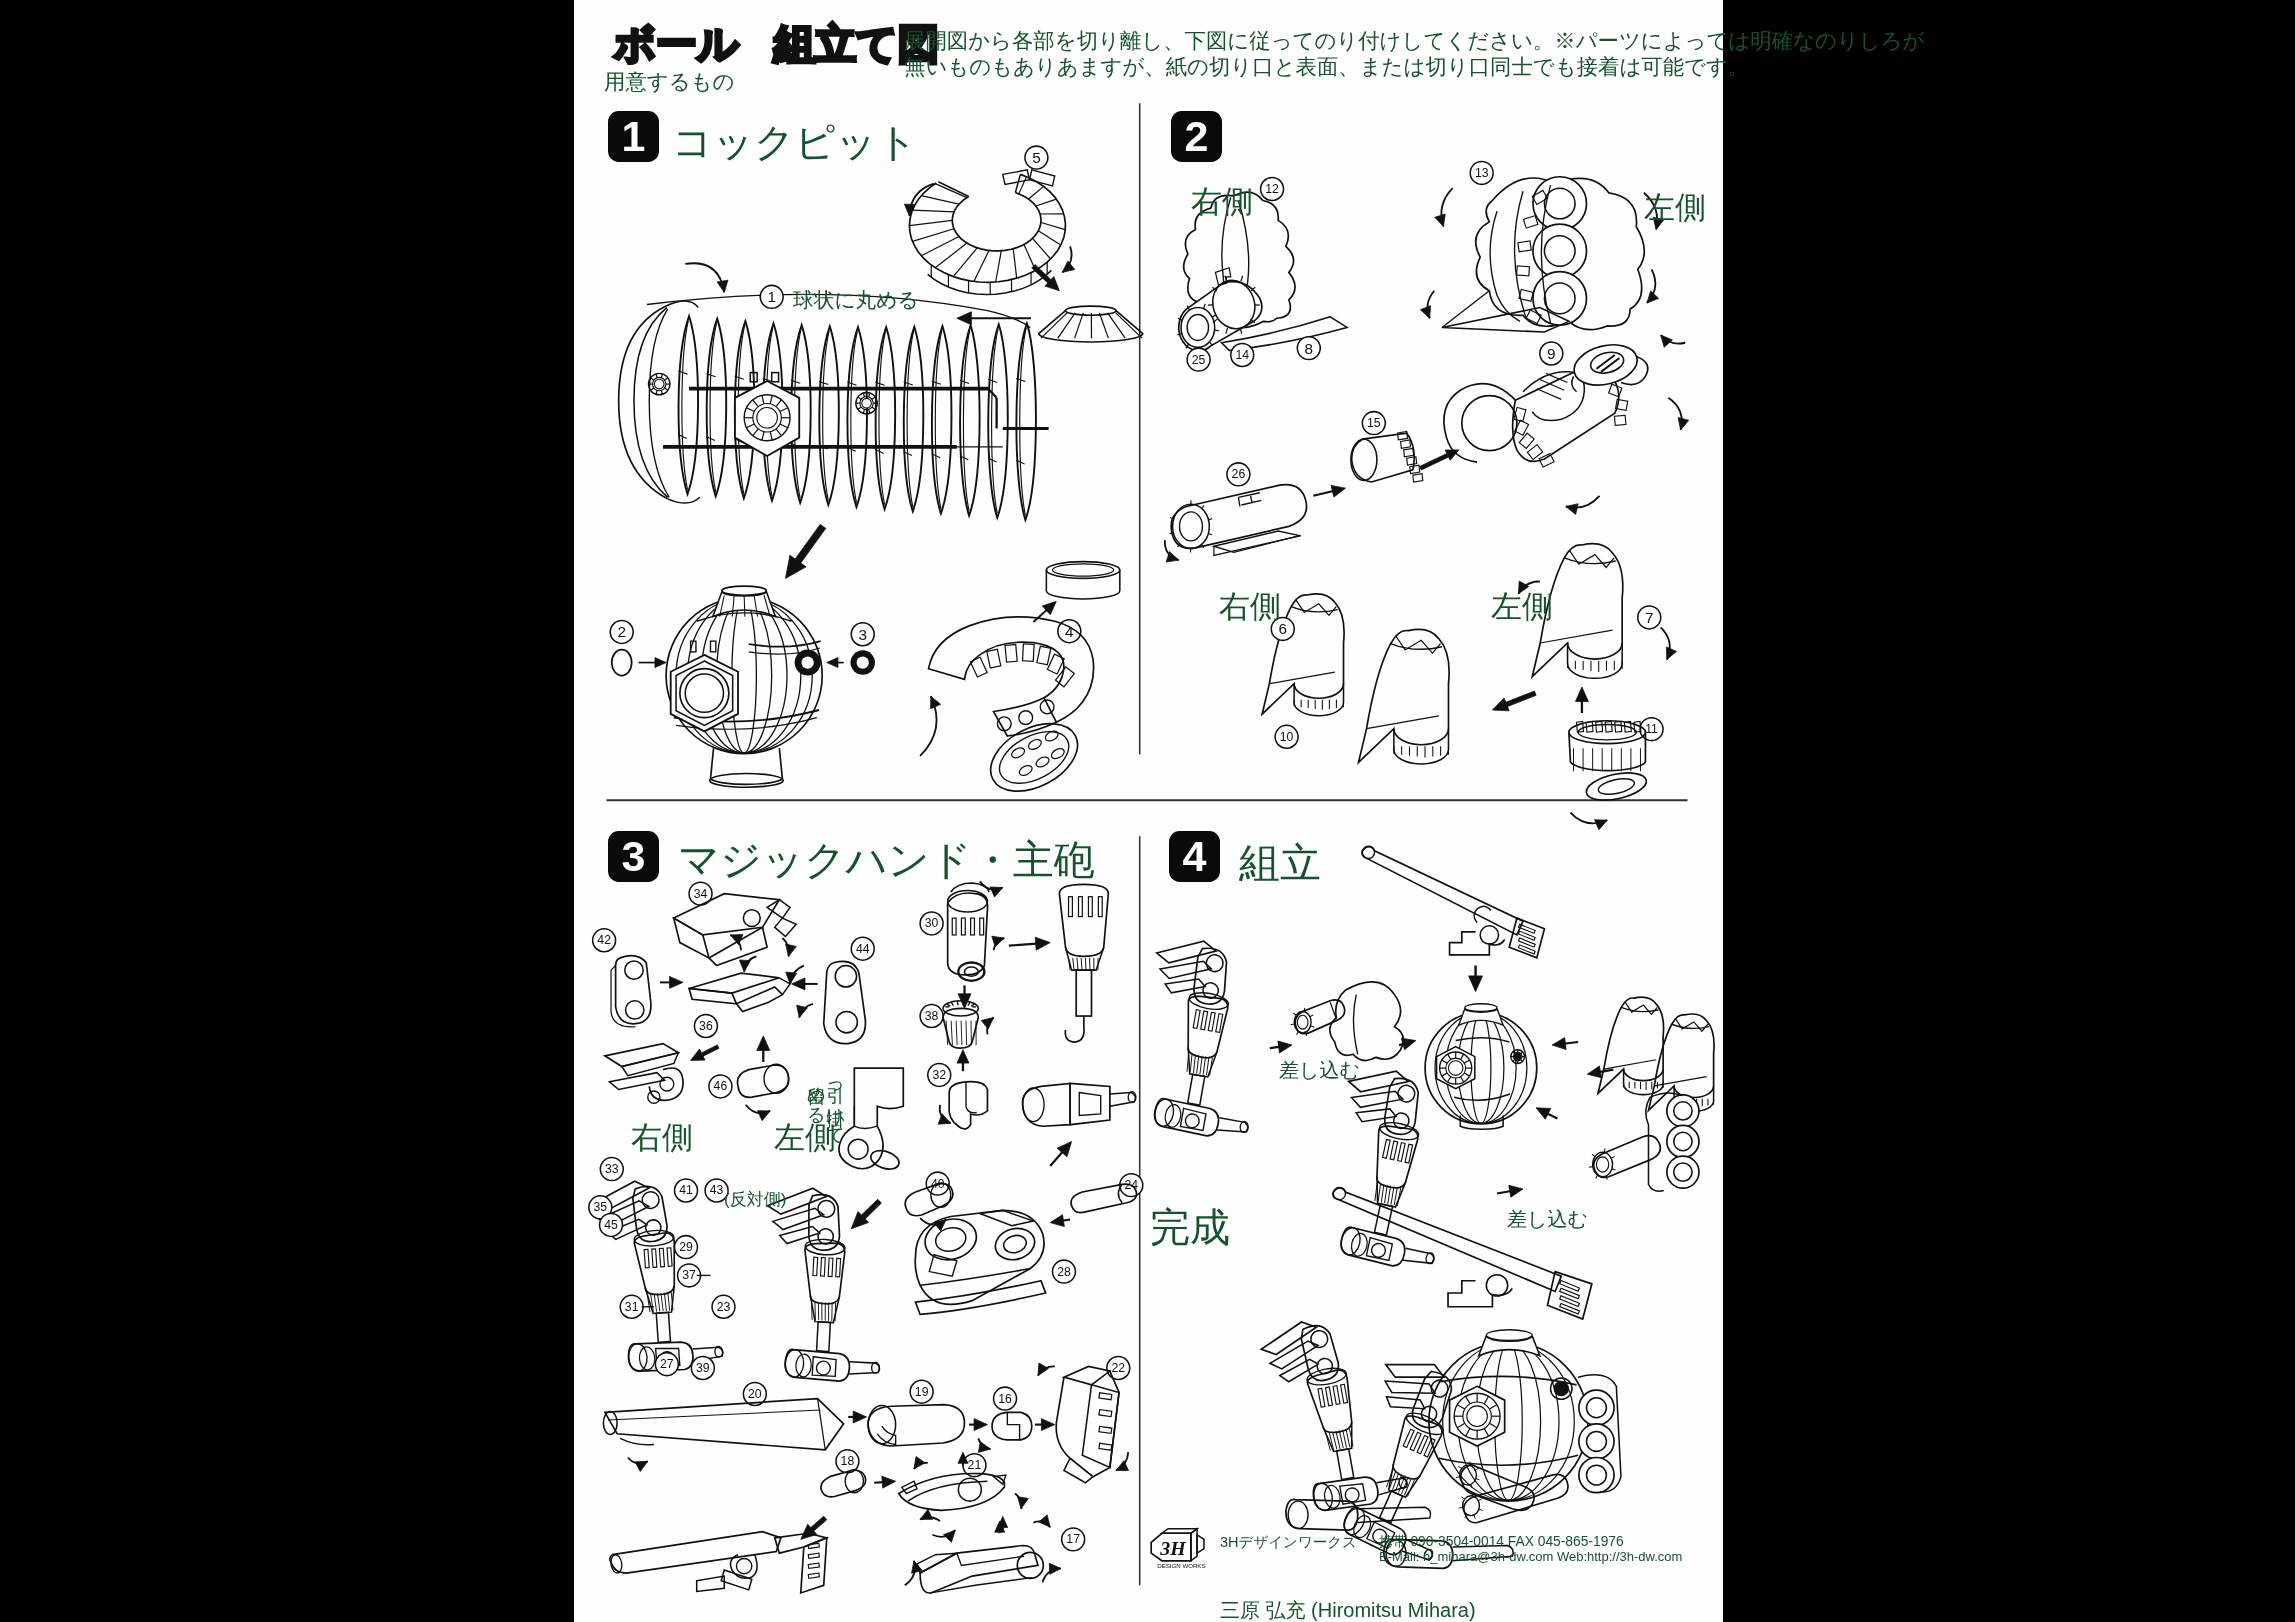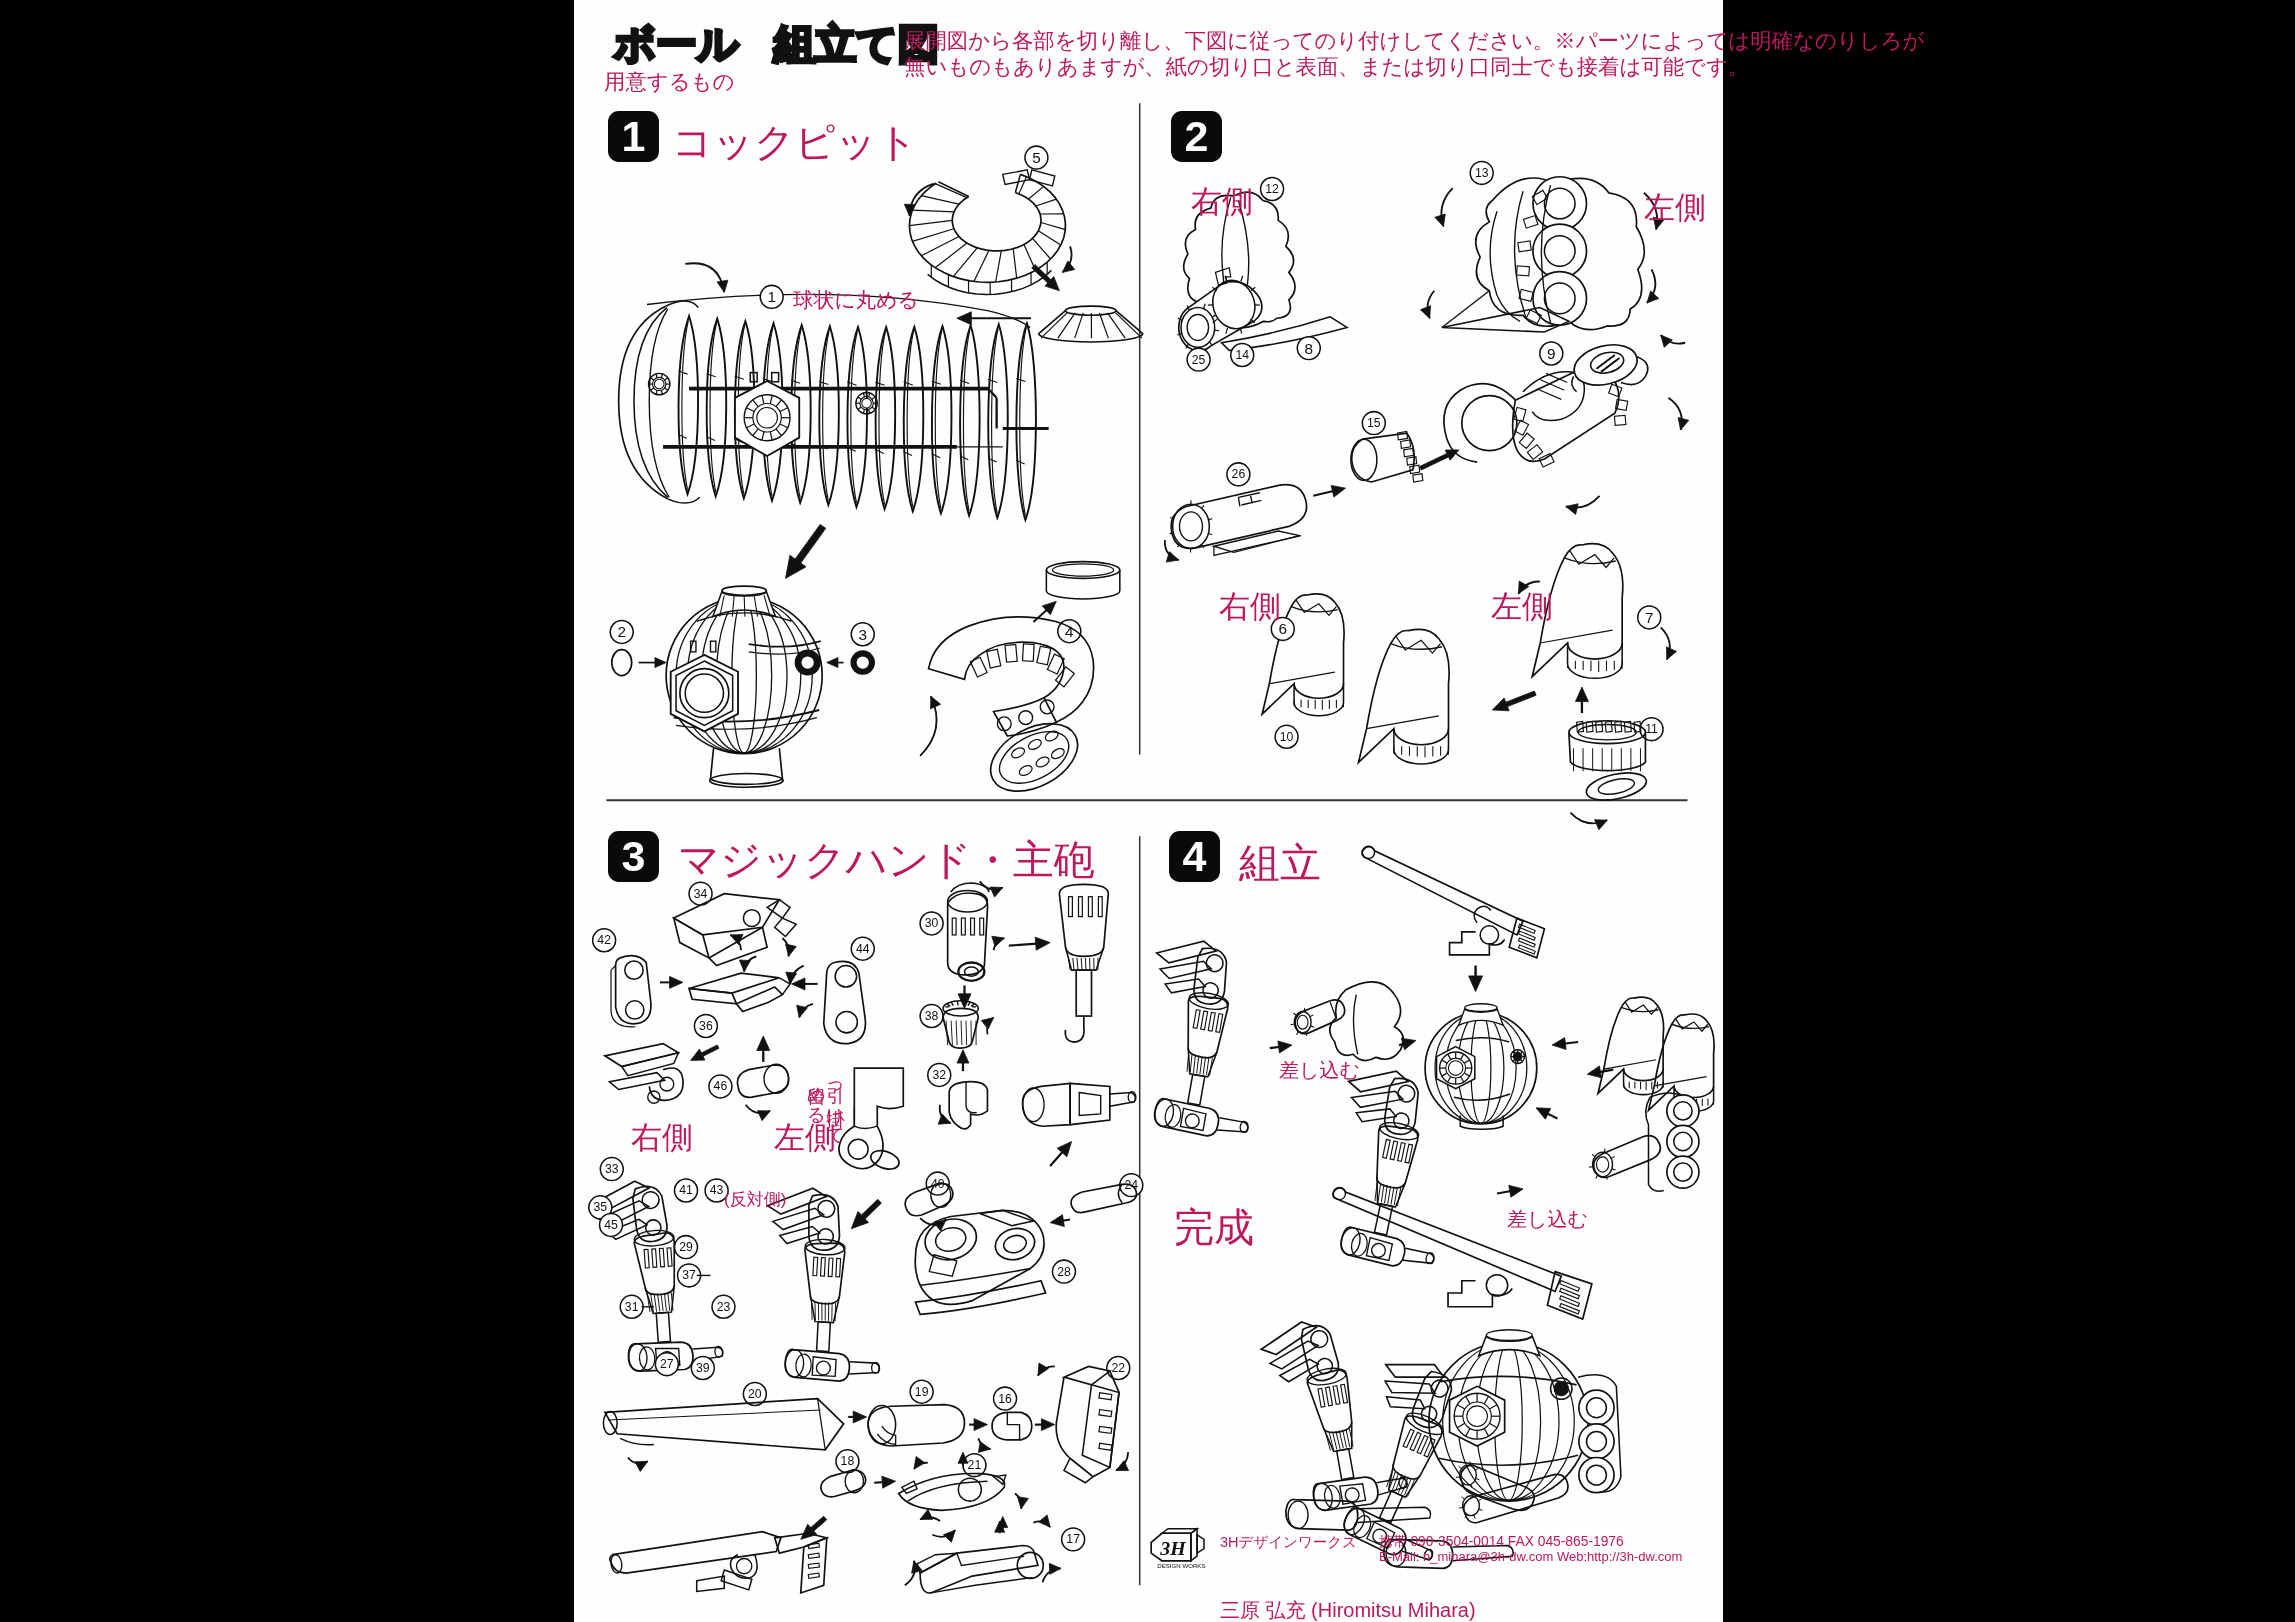--- a/index.html
+++ b/index.html
@@ -1,17 +1,17 @@
 <!DOCTYPE html>
 <html style="font-size:12.2px"><head><meta charset="utf-8">
 <style>
 html,body{margin:0;padding:0;background:#000;}
 #stage{position:relative;width:2295px;height:1622px;background:#000;overflow:hidden;}
 #page{position:absolute;left:574px;top:0;width:1149px;height:1622px;background:#fefefe;}
-.t{position:absolute;color:#be185d;font-family:"Liberation Sans",sans-serif;white-space:nowrap;}
+.t{position:absolute;color:#14532d;font-family:"Liberation Sans",sans-serif;white-space:nowrap;}
 .badge{position:absolute;width:51px;height:51px;background:#0a0a0a;border-radius:10.7px;color:#fff;
  font-family:"Liberation Sans",sans-serif;font-weight:bold;font-size:43px;text-align:center;line-height:51px;}
 svg{position:absolute;left:0;top:0;}
 </style></head><body>
 <div id="stage">
     <div id="page">
 <svg width="1149" height="1622" viewBox="0 0 1501 2120">
         <line x1="739.0" y1="135.0" x2="739.0" y2="986.0" stroke="#333" stroke-width="2"></line>
         <line x1="42.0" y1="1046.0" x2="1455.0" y2="1046.0" stroke="#333" stroke-width="2.6"></line>
         <line x1="739.0" y1="1093.0" x2="739.0" y2="2072.0" stroke="#333" stroke-width="2"></line>
@@ -1158,21 +1158,21 @@
       <div class="badge" style="left:595px;top:831px;">4</div>
       <div class="t" style="font-size:40px;left:98px;top:115px;text-align:center;">コックピット</div>
       <div class="t" style="font-size:41px;left:104px;top:833px;">マジックハンド・主砲</div>
       <div class="t" style="font-size:41px;left:665px;top:836px;">組立</div>
       <div class="t" style="font-size:31px;left:617px;top:181px;">右側</div>
       <div class="t" style="font-size:31px;left:1070px;top:187px;">左側</div>
       <div class="t" style="font-size:31px;left:645px;top:586px;">右側</div>
       <div class="t" style="font-size:31px;left:917px;top:586px;">左側</div>
       <div class="t" style="font-size:31px;left:57px;top:1117px;">右側</div>
       <div class="t" style="font-size:31px;left:200px;top:1117px;">左側</div>
-      <div class="t" style="font-size:40px;left:600px;top:1200px;">完成</div>
+      <div class="t" style="font-size:40px;left:576px;top:1200px;">完成</div>
       <div class="t" style="font-size:20px;left:705px;top:1057px;">差し込む</div>
       <div class="t" style="font-size:20px;left:933px;top:1206px;">差し込む</div>
       <div class="t" style="font-size:17px;left:150px;top:1188px;">(反対側)</div>
       <div class="t" style="left:249px;top:1073px;font-size:18.4px;writing-mode:vertical-rl;">引っ掛けて</div>
       <div class="t" style="left:230px;top:1073px;font-size:18.4px;writing-mode:vertical-rl;">留める</div>
       <div class="t" style="font-size:14.5px;left:646px;top:1533px;">3Hデザインワークス</div>
       <div class="t" style="font-size:20px;left:646px;top:1549px;margin-top:48px;">三原 弘充 (Hiromitsu Mihara)</div>
       <div class="t" style="font-size:13.8px;left:805px;top:1533px;">携帯 090-3504-0014  FAX 045-865-1976</div>
       <div class="t" style="font-size:13px;left:805px;top:1549px;">E-Mail: h_mihara@3h-dw.com  Web:http://3h-dw.com</div>
       <div class="t" style="font-size:20.7px;left:219px;top:286px;">球状に丸める</div>

